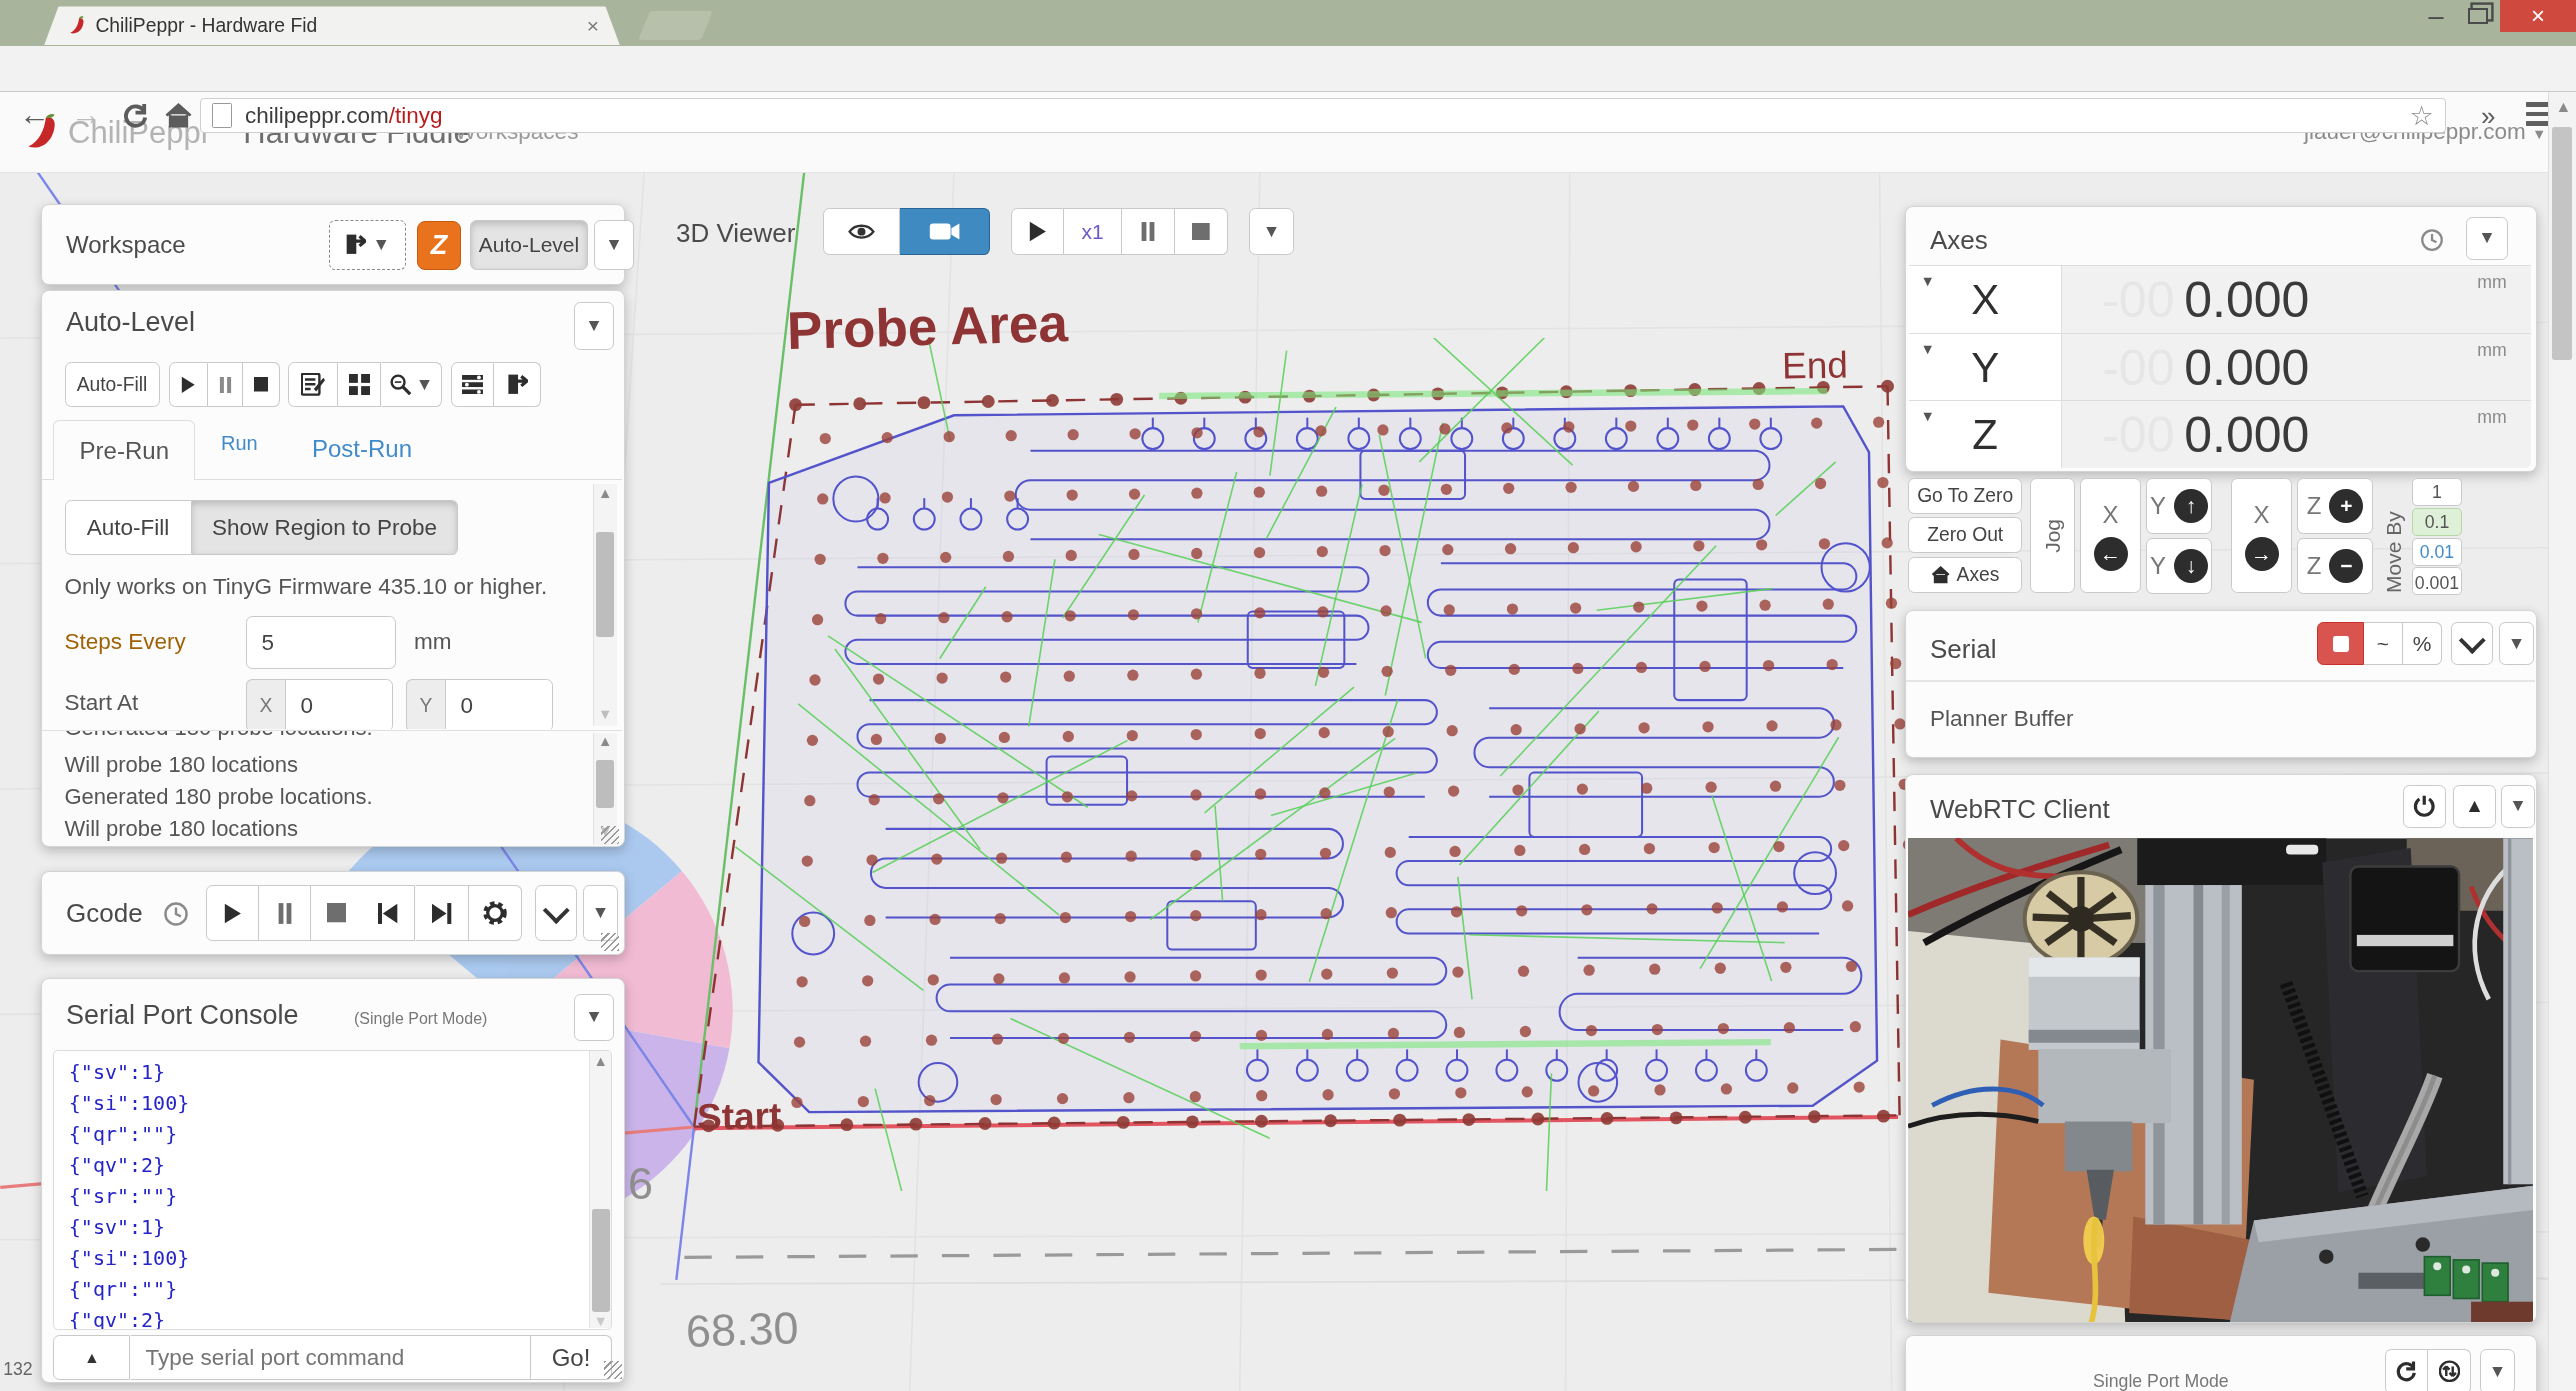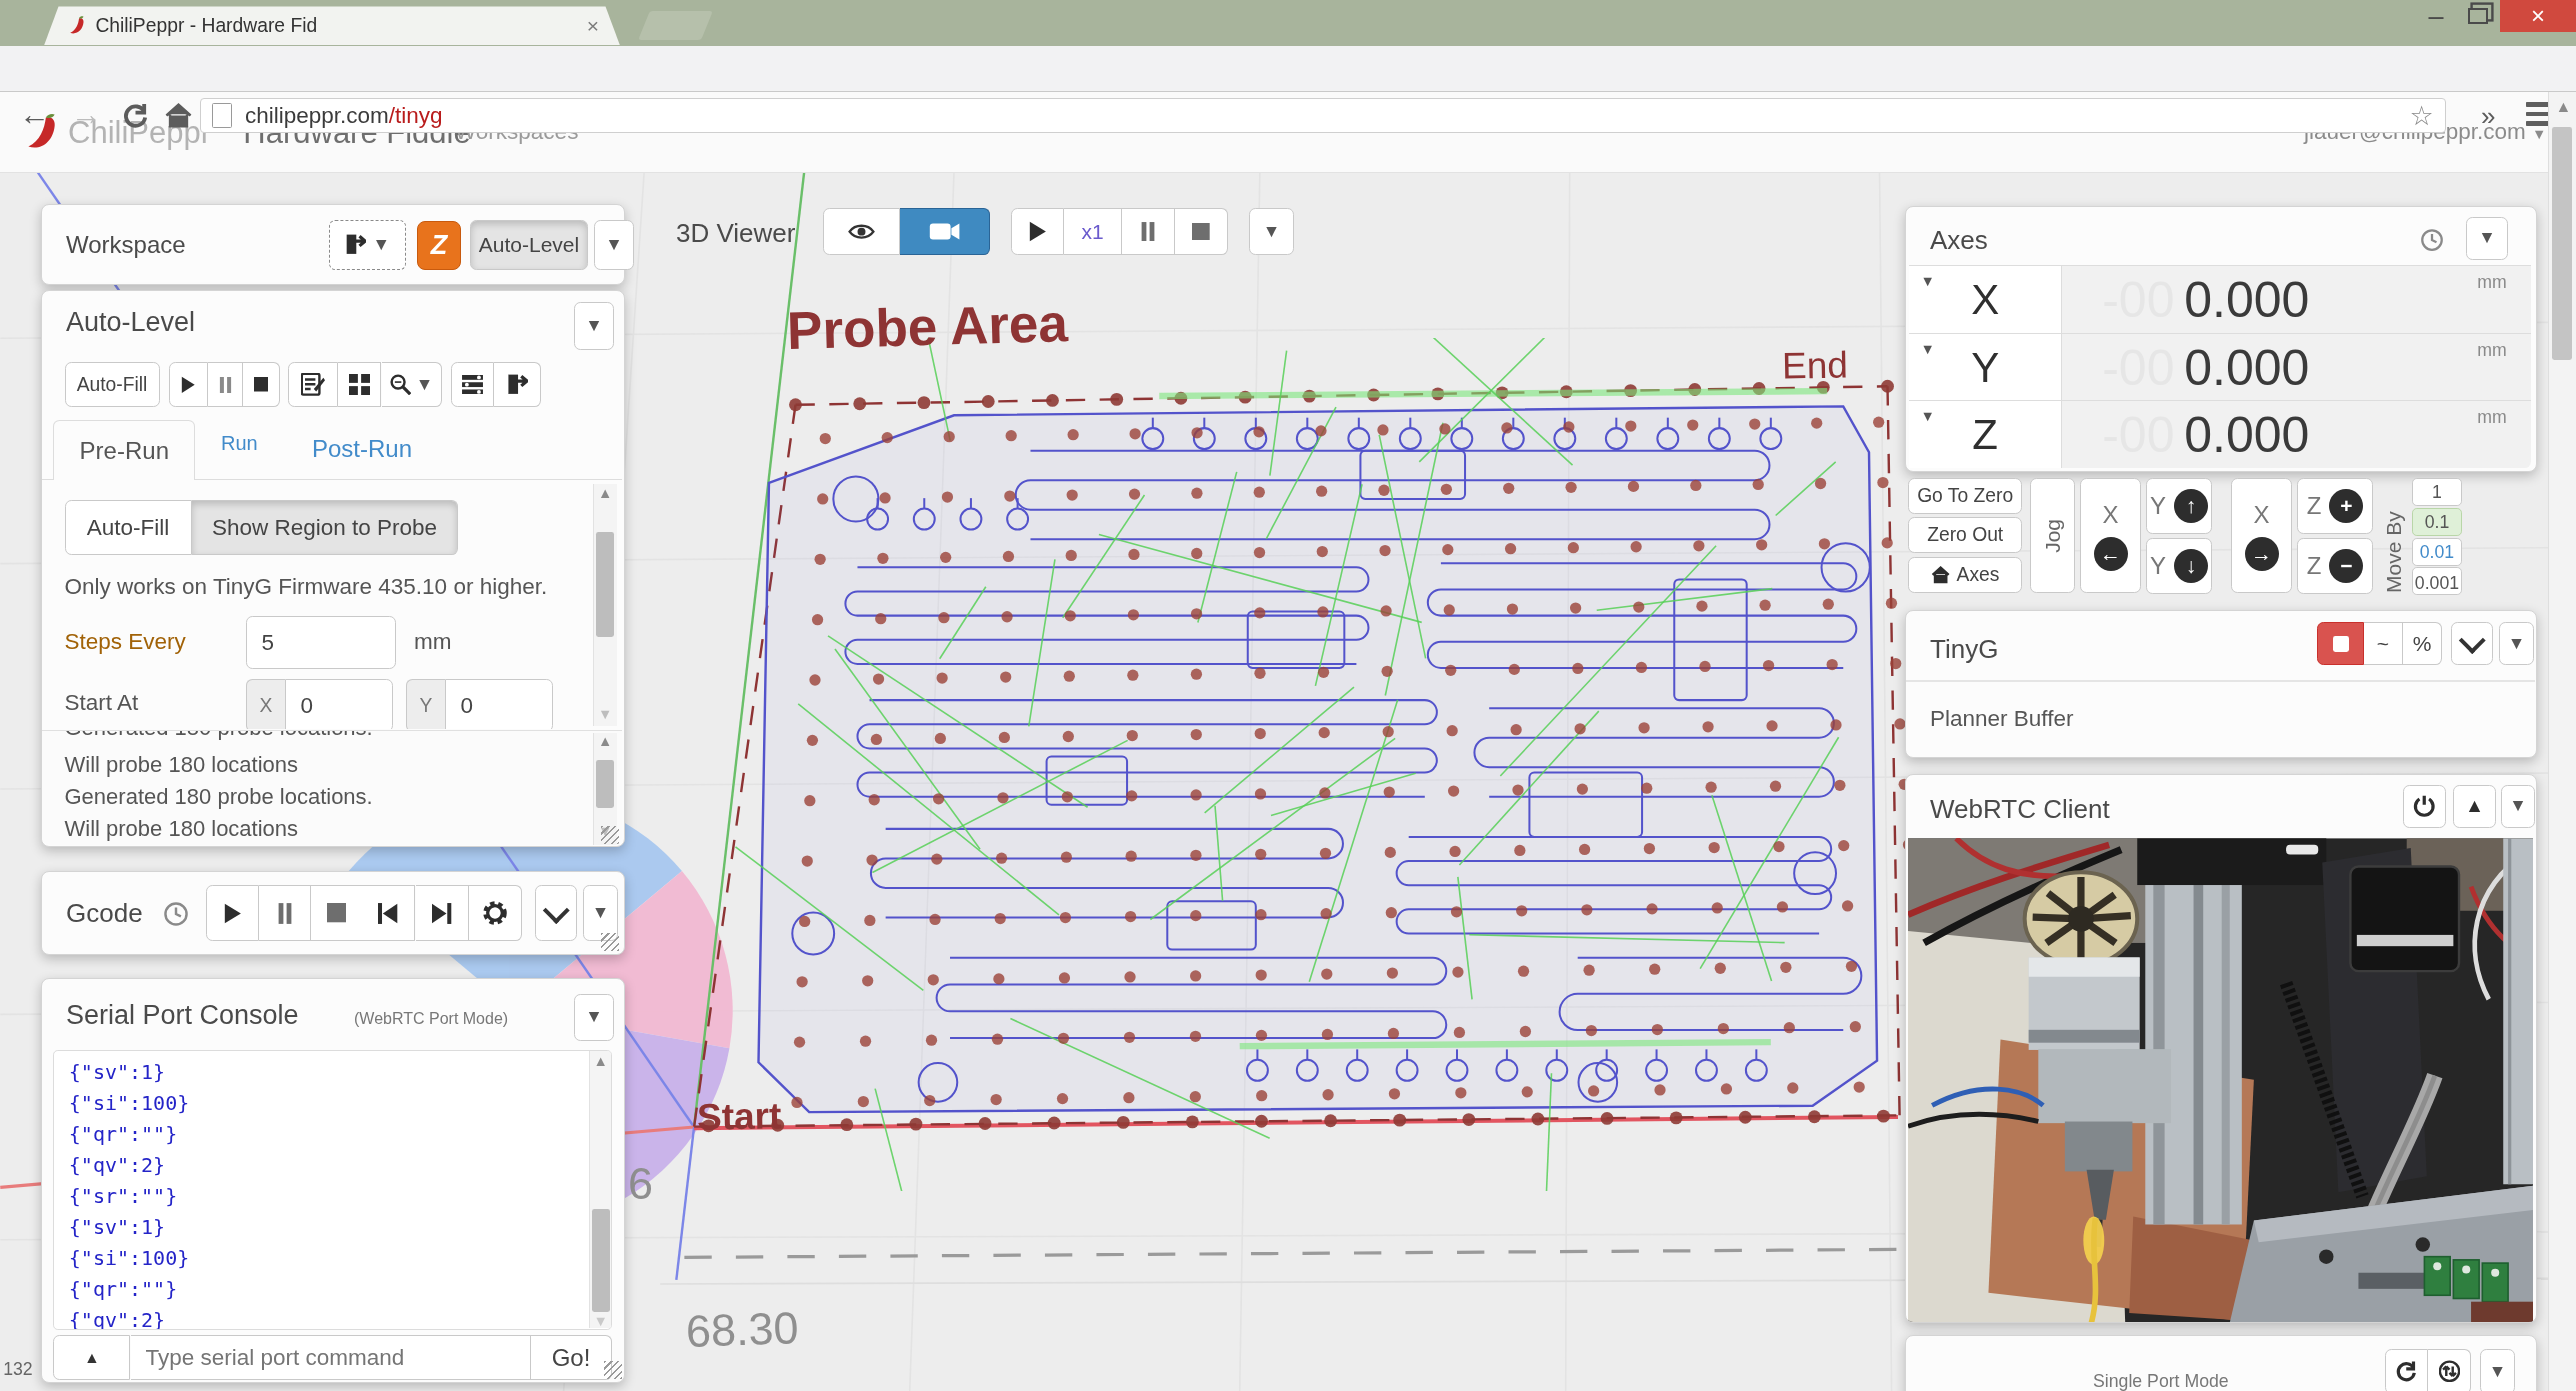--- a/index.html
+++ b/index.html
@@ -719,21 +719,21 @@
       <span class="chev"></span>
     </div>
     <div class="btn" style="left:541px;top:13px;width:35px;height:56px;">
       <span class="caret">▼</span>
     </div>
     <div class="rhandle" style="left:559px;top:61px;"></div>
   </div>
 
   <div class="panel" style="left:41px;top:978px;width:584px;height:405px;">
     <span class="abs ptitle" style="left:24px;top:21px;font-size:27px;">Serial Port Console</span>
-    <span class="abs psub" style="left:312px;top:31px;">(WebRTC Port Mode)</span>
+    <span class="abs psub" style="left:312px;top:31px;">(Single Port Mode)</span>
     <div class="btn" style="left:532px;top:14.5px;width:40px;height:47px;">
       <span class="caret">▼</span>
     </div>
     <div class="abs" style="left:11.3px;top:71px;width:559px;height:280px;background:#fff;border:1.6px solid #dcdcdc;border-radius:4.8px;overflow:hidden;box-sizing:border-box;">
       <div class="abs" style="left:14.5px;top:6.4px;">
         <div class="consoleline">{"sv":1}</div>
         <div class="consoleline">{"si":100}</div>
         <div class="consoleline">{"qr":""}</div>
         <div class="consoleline">{"qv":2}</div>
         <div class="consoleline">{"sr":""}</div>
@@ -862,21 +862,21 @@
       <div class="incbtn" style="top:60px;color:#428bca;">
           <span>0.01</span>
         </div>
       <div class="incbtn" style="top:89px;align-items:flex-end;">
           <span>0.001</span>
         </div>
     </div>
   </div>
 
   <div class="panel" style="left:1905px;top:610px;width:632px;height:148px;">
-    <span class="abs ptitle" style="left:24px;top:22.5px;font-size:26px;">TinyG</span>
+    <span class="abs ptitle" style="left:24px;top:22.5px;font-size:26px;">Serial</span>
     <div class="btn first red" style="left:411px;top:11.3px;width:47px;height:43px;">
       <span style="display:block;width:16px;height:16px;background:#fff;border-radius:2.4px;"></span>
     </div>
     <div class="btn mid" style="left:458px;top:11.3px;width:39px;height:43px;">
       <span>~</span>
     </div>
     <div class="btn last" style="left:497px;top:11.3px;width:39px;height:43px;">
       <span>%</span>
     </div>
     <div class="btn" style="left:545px;top:11.3px;width:42px;height:43px;">

